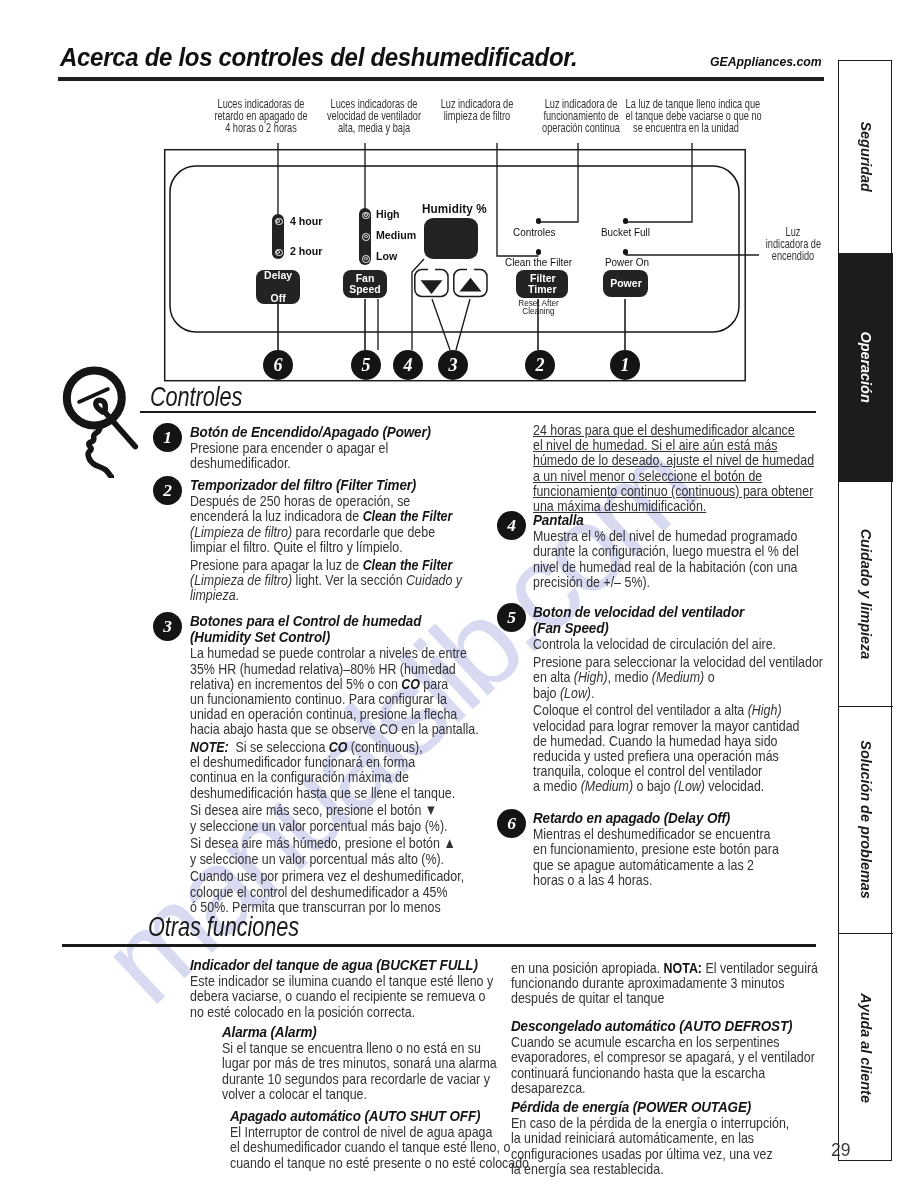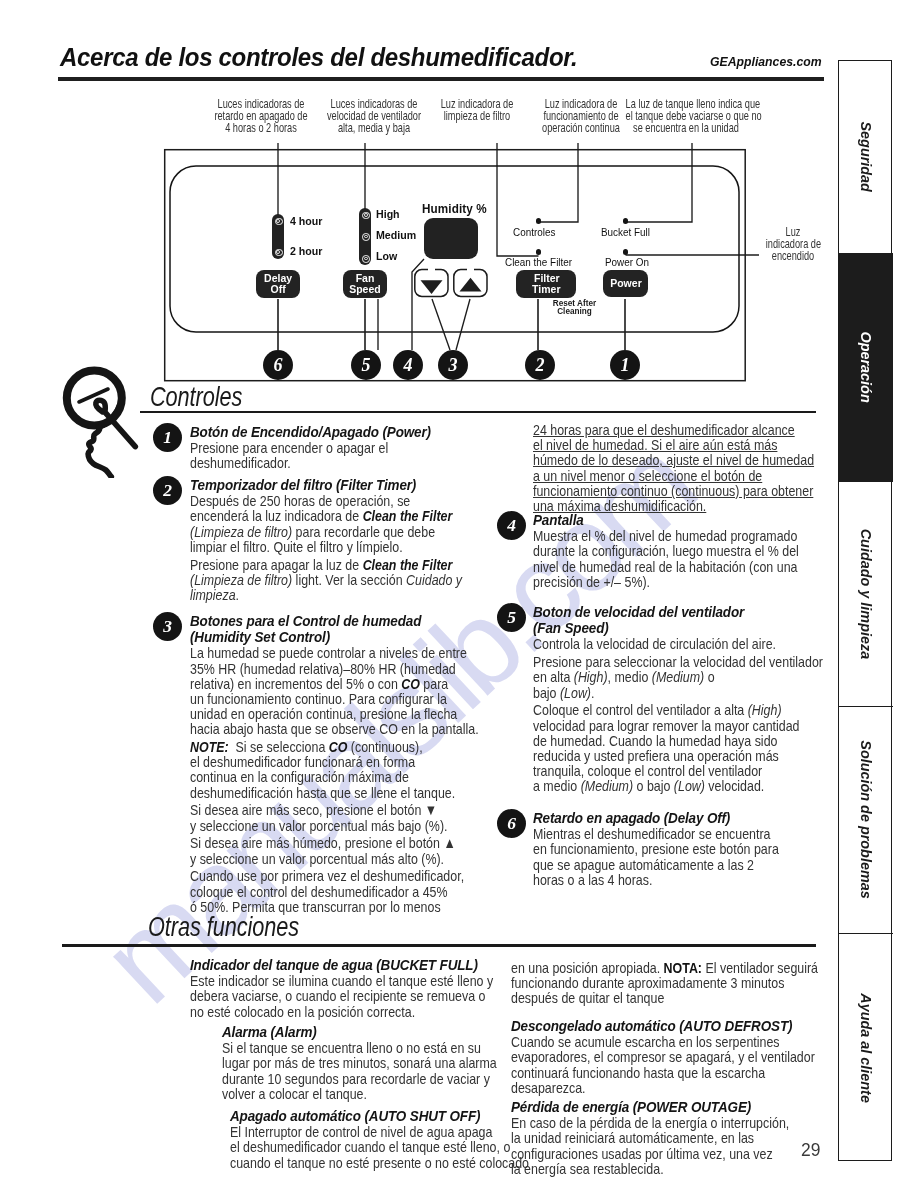--- a/index.html
+++ b/index.html
@@ -50,21 +50,21 @@
   
   .col{position:absolute;font-size:15px;color:#333;}
   .col .l{height:15.2px;line-height:15.2px;white-space:nowrap;transform:scaleX(.828);transform-origin:left center;}
   .col .t{height:16.2px;line-height:16.2px;white-space:nowrap;font-weight:bold;font-style:italic;font-size:15.4px;color:#151515;transform:scaleX(.875);transform-origin:left center;letter-spacing:-0.15px;}
   .col .sp{height:2.6px;}
   .col b{font-weight:bold;font-style:italic;color:#151515;}
   .col i{font-style:italic;}
   .col .nb{font-weight:bold;font-style:normal;color:#111;}
   .num{position:absolute;width:29px;height:29px;border-radius:50%;background:#141414;color:#fff;font-weight:bold;font-style:italic;font-size:17.5px;font-family:"Liberation Serif",serif;display:flex;align-items:center;justify-content:center;}
   .fig-hand{position:absolute;}
-  .pgnum{position:absolute;font-size:18px;color:#3a3a3a;font-family:"Liberation Sans",sans-serif;transform:scaleX(.97);transform-origin:left top;line-height:18px;}
+  .pgnum{position:absolute;font-size:18px;color:#3a3a3a;font-family:"Liberation Sans",sans-serif;transform:scaleX(.97);transform-origin:left top;line-height:18px;margin-left:30px;}
 </style>
 </head>
 <body>
 
 <div class="page">
 
   <div class="wm" style="left:170px;top:890px;transform:rotate(-43deg);">manualslib.com</div>
 
   <div class="hdr-title">Acerca de los controles del deshumedificador.</div>
   <div class="hdr-brand">GEAppliances.com</div>
@@ -151,21 +151,21 @@
     <div class="ldot" style="left:362.4px;top:164.2px;">
         <i></i>
       </div>
     <div class="llabel" style="left:375.6px;top:116.9px;">High</div>
     <div class="llabel" style="left:375.6px;top:138.2px;">Medium</div>
     <div class="llabel" style="left:375.6px;top:159.2px;">Low</div>
 
     <div class="disp-label" style="left:422.4px;top:110.9px;">Humidity %</div>
     <div class="display" style="left:424px;top:126.5px;width:54px;height:41.5px;"></div>
 
-    <div class="btn" style="left:256px;top:179px;width:44px;height:28px;">
+    <div class="btn" style="left:256px;top:179px;width:44px;height:34px;justify-content:space-between;">
       <span>Delay</span>
       <span>Off</span>
     </div>
     <div class="btn" style="left:343px;top:178.5px;width:44px;height:28px;">
       <span>Fan</span>
       <span>Speed</span>
     </div>
 
     <svg class="arrbtn-svg" style="position:absolute;left:412px;top:176px;" width="82" height="32" viewBox="0 0 82 32">
       <g>
@@ -180,25 +180,25 @@
 
     <div class="ind-dot" style="left:535.8px;top:127.3px;"></div>
     <div class="ind-lbl" style="left:513.4px;top:135.6px;">Controles</div>
     <div class="ind-dot" style="left:622.8px;top:127.3px;"></div>
     <div class="ind-lbl" style="left:600.8px;top:136px;">Bucket Full</div>
     <div class="ind-dot" style="left:535.8px;top:158.3px;"></div>
     <div class="ind-lbl" style="left:505.2px;top:165.6px;">Clean the Filter</div>
     <div class="ind-dot" style="left:622.8px;top:158.3px;"></div>
     <div class="ind-lbl" style="left:604.8px;top:165.6px;">Power On</div>
 
-    <div class="btn" style="left:516.4px;top:179px;width:60px;height:27.5px;">
+    <div class="btn" style="left:516.4px;top:179px;width:52px;height:27.5px;">
       <span>Filter</span>
       <span>Timer</span>
     </div>
-    <div class="btnsub" style="position:absolute;left:511px;top:209px;width:55px;text-align:center;font-size:8.2px;line-height:7.6px;font-weight:bold;color:#1a1a1a;margin-left:36px;">
+    <div class="btnsub" style="position:absolute;left:511px;top:209px;width:55px;text-align:center;font-size:8.2px;line-height:7.6px;font-weight:normal;color:#1a1a1a;">
       <div>Reset After</div>
       <div>Cleaning</div>
     </div>
     <div class="btn" style="left:603px;top:179px;width:45px;height:27px;">
       <span>Power</span>
     </div>
 
     <div class="marker" style="left:263px;top:259px;">6</div>
     <div class="marker" style="left:351px;top:259px;">5</div>
     <div class="marker" style="left:393px;top:259px;">4</div>

